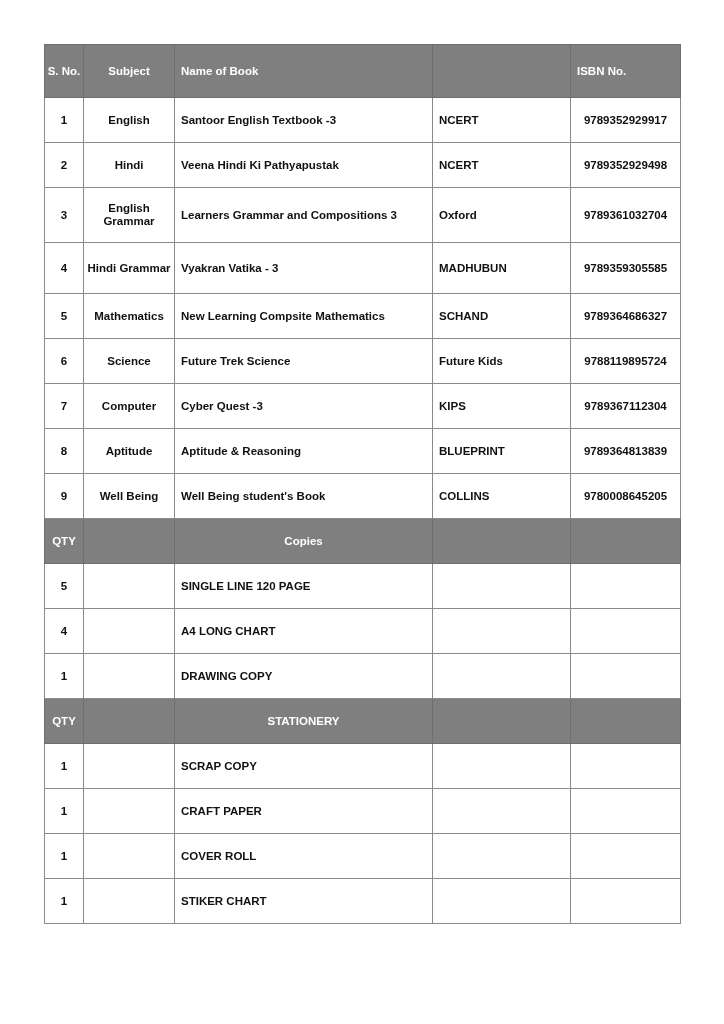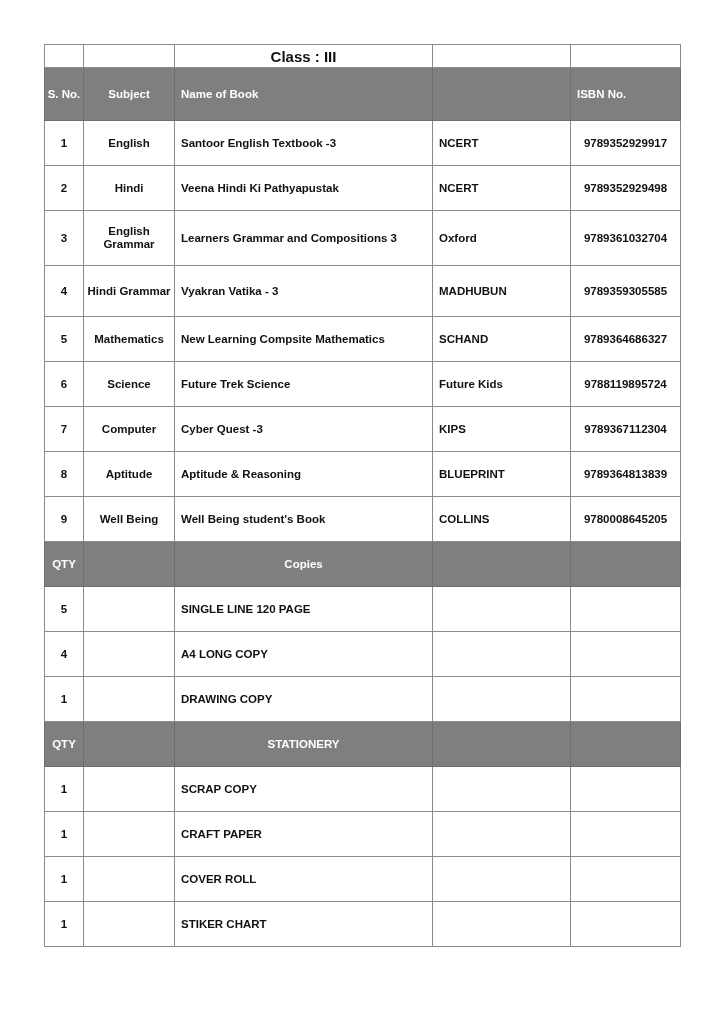--- a/index.html
+++ b/index.html
@@ -28,27 +28,20 @@
 
 <table>
   <colgroup>
       <col class="c1">
       <col class="c2">
       <col class="c3">
       <col class="c4">
       <col class="c5">
     </colgroup>
   <tbody id="tbody">
-    <tr class="title">
-      <td></td>
-      <td></td>
-      <td class="title-cell">Class : III</td>
-      <td></td>
-      <td></td>
-    </tr>
     <tr class="hdr">
       <td class="center wrap">S. No.</td>
       <td class="center">Subject</td>
       <td>Name of Book</td>
       <td></td>
       <td class="hdr-isbn">ISBN No.</td>
     </tr>
   <tr class="r">
         <td class="center">1</td>
         <td class="center wrap">English</td>
@@ -122,21 +115,21 @@
       <tr class="r">
         <td class="center">5</td>
         <td></td>
         <td>SINGLE LINE 120 PAGE</td>
         <td></td>
         <td></td>
       </tr>
       <tr class="r">
         <td class="center">4</td>
         <td></td>
-        <td>A4 LONG COPY</td>
+        <td>A4 LONG CHART</td>
         <td></td>
         <td></td>
       </tr>
       <tr class="r">
         <td class="center">1</td>
         <td></td>
         <td>DRAWING COPY</td>
         <td></td>
         <td></td>
       </tr>

